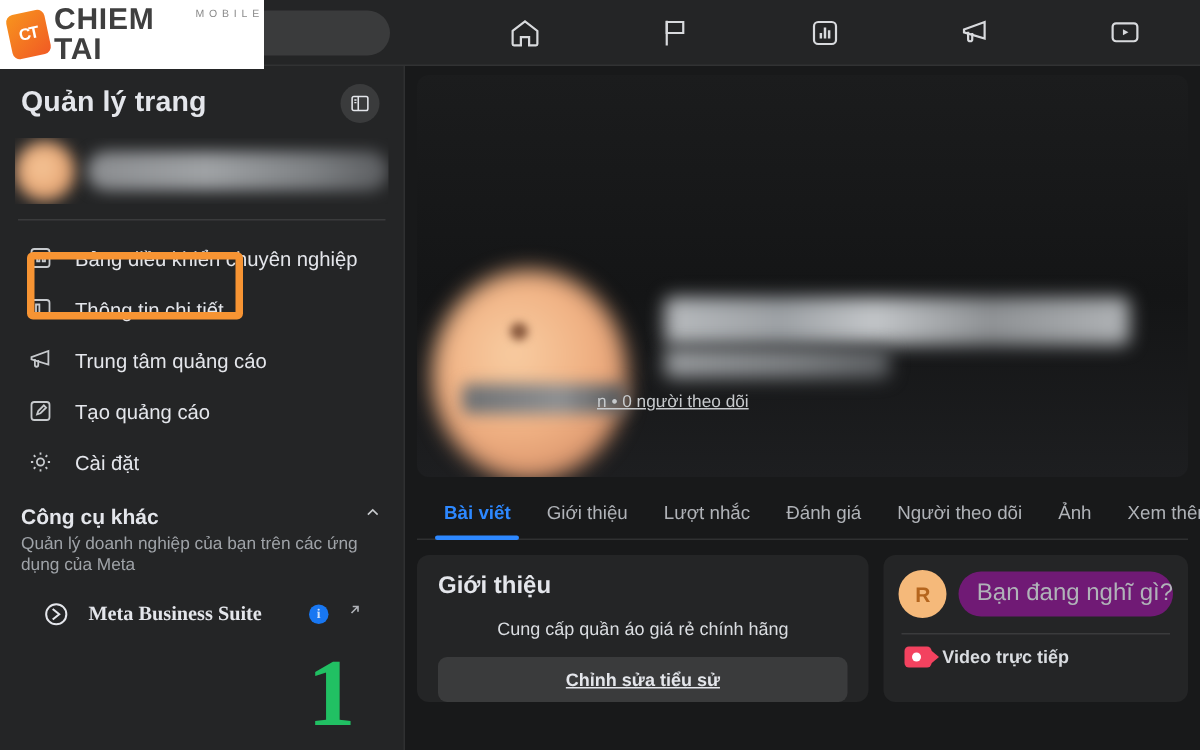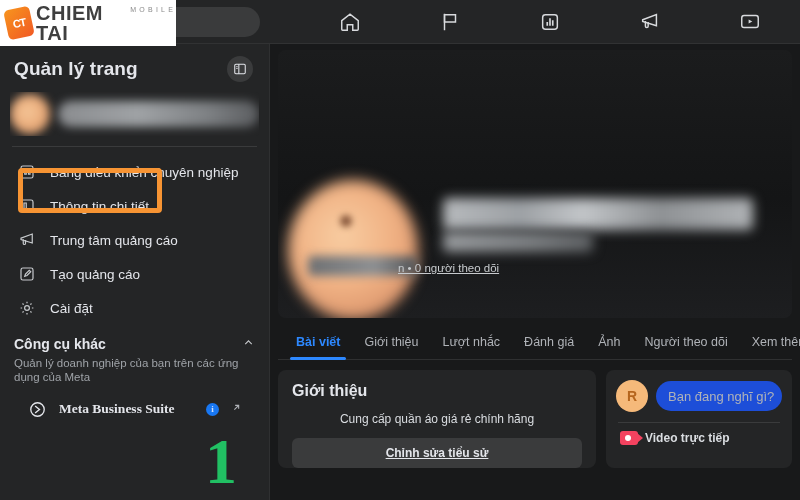--- a/index.html
+++ b/index.html
@@ -167,22 +167,22 @@
   .composer-card {
     flex: 1; background: #242526; border-radius: 8px; padding: 10px 10px 0 10px;
   }
   .comp-top { display: flex; align-items: center; gap: 8px; }
   .comp-avatar {
     width: 32px; height: 32px; border-radius: 50%;
     background: #f5b97a; color: #b5651d; font-size: 14px; font-weight: bold;
     display: flex; align-items: center; justify-content: center; flex: none;
   }
   .comp-input {
-    flex: 1; height: 30px; border-radius: 16px; background: #1d4ed8;
-    color: #b0b3b8; font-size: 13px; display: flex; align-items: center;
+    flex: 1; height: 30px; border-radius: 16px; background: #701a75;
+    color: #b0b3b8; font-size: 16px; display: flex; align-items: center;
     padding-left: 12px; cursor: pointer; overflow: hidden; white-space: nowrap;
   }
   .comp-div { height: 1px; background: #3a3b3c; margin: 10px 2px 8px 2px; }
   .comp-actions { display: flex; align-items: center; gap: 7px; padding-left: 4px; }
   .live-ico {
     width: 18px; height: 14px; border-radius: 3px; background: #f3425f;
     position: relative; flex: none;
   }
   .live-ico::after {
     content: ""; position: absolute; right: -5px; top: 2px;
@@ -371,22 +371,22 @@
       <div class="name-blur2"></div>
       <div class="foll-blur"></div>
       <div class="followers">n • 0 người theo dõi</div>
     </div>
 
     <div class="tabs">
       <div class="tab active">Bài viết</div>
       <div class="tab">Giới thiệu</div>
       <div class="tab">Lượt nhắc</div>
       <div class="tab">Đánh giá</div>
+      <div class="tab">Người theo dõi</div>
       <div class="tab">Ảnh</div>
-      <div class="tab">Người theo dõi</div>
       <div class="tab">Xem thêm</div>
     </div>
 
     <div class="bottom-row">
       <div class="intro-card">
         <div class="intro-title">Giới thiệu</div>
         <div class="intro-desc">Cung cấp quần áo giá rẻ chính hãng</div>
         <div class="intro-btn">Chỉnh sửa tiểu sử</div>
       </div>
 

